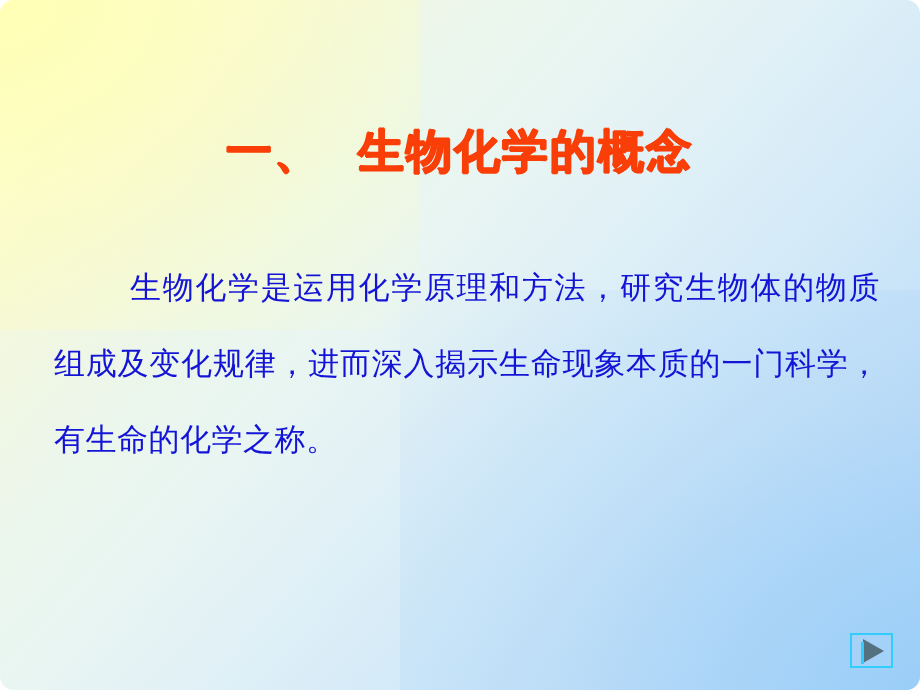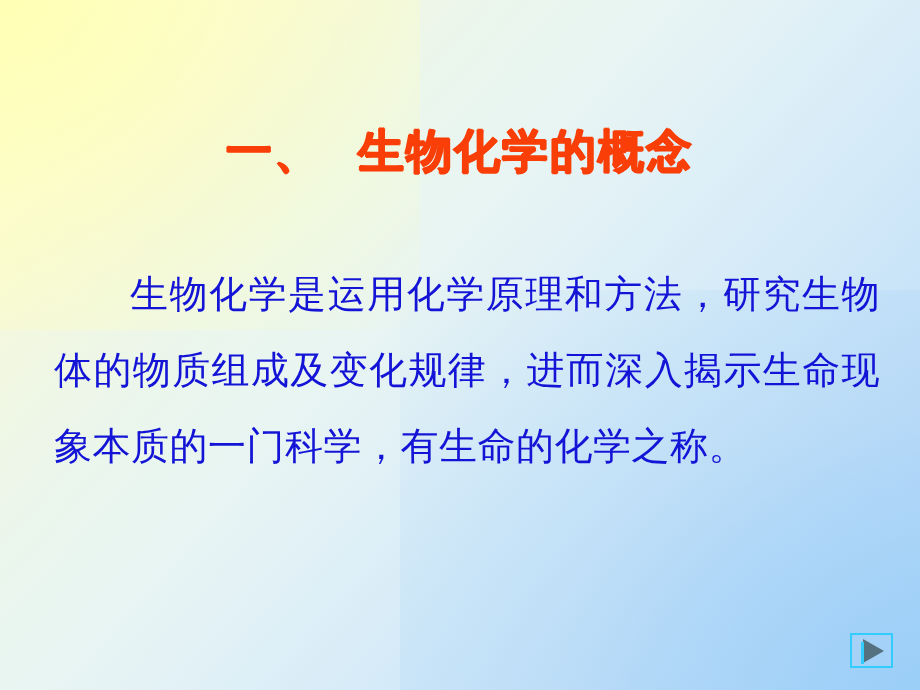--- a/index.html
+++ b/index.html
@@ -32,20 +32,21 @@
         #eaf6ee 35%,
         #e8f5f2 42%,
         #e4f2f5 49%,
         #ddeff7 56%,
         #d6ebf8 64%,
         #cde6f8 72%,
         #c4e0f8 80%,
         #bbdaf8 88%,
         #b2d6f7 95%,
         #aed4f5 100%);
+    border-radius: 14px;
   }
 
   
   .slide::before {
     content: "";
     position: absolute;
     left: 0; top: 0;
     width: 420px; height: 330px;
     background: radial-gradient(ellipse at top left,
                 rgba(255,255,180,0.95) 0%,
@@ -94,21 +95,21 @@
        0 -1px 0 #f93e07;
   }
 
   
   .body-text {
     position: absolute;
     left: 54px;
     top: 218px;
     width: 826px;
     font-family: "DejaVu Sans", "Liberation Sans", sans-serif;
-    font-size: 38px;
+    font-size: 31px;
     line-height: 76px;
     color: #1414d6;
     text-align: justify;
     text-justify: inter-character;
     text-indent: 76px;
     letter-spacing: 0.5px;
     word-break: break-all;
   }
 
   

